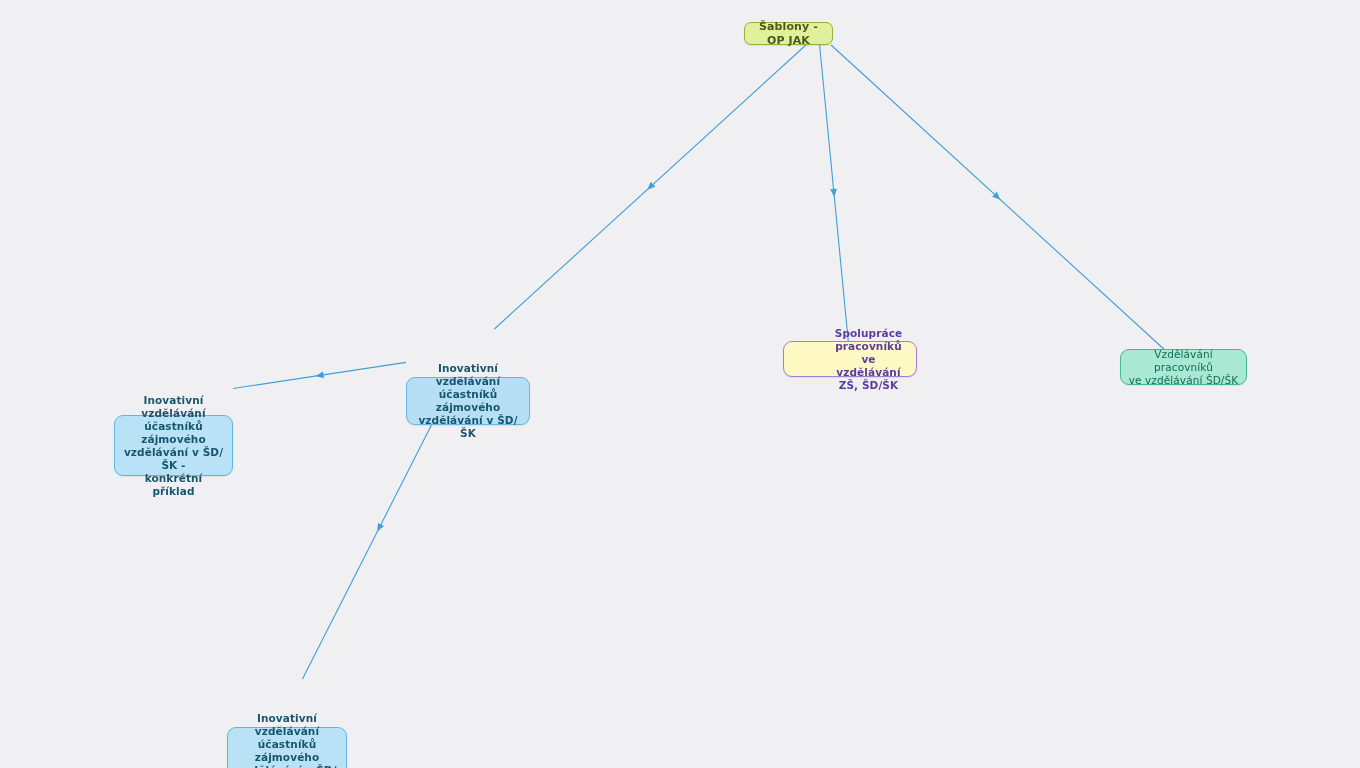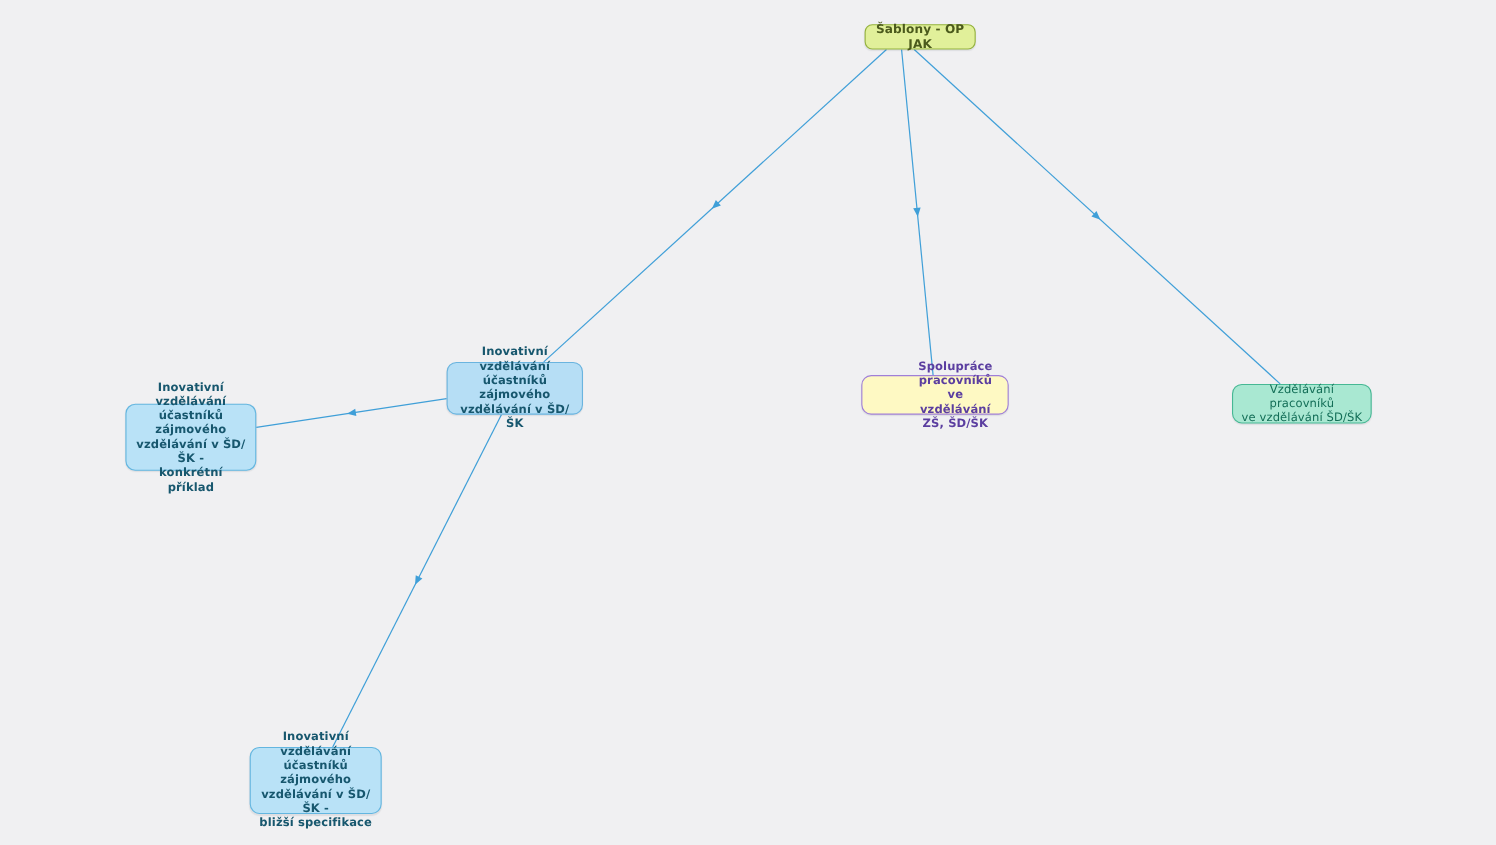--- a/index.html
+++ b/index.html
@@ -59,20 +59,21 @@
     border-radius: 7px;
     line-height: 14px;
   }
   
   .node-blue {
     background: #b9e2f7;
     border-color: #63b6e0;
     color: #17576e;
     font-size: 10.5px;
     font-weight: bold;
+    margin-top: 48px;
   }
   .node-blue-main {
     background: #b6def5;
     border-color: #6ab4df;
   }
   
   .node-purple {
     background: #fef9c3;
     border-color: #a07fd8;
     color: #5b3ea0;
@@ -102,21 +103,21 @@
         <polygon points="-4,-3.4 4,0 -4,3.4" fill="#3f9fd8" transform="translate(833.9354838709678,193) rotate(84.47245984834383)"></polygon>
         <line x1="831.0862068965517" y1="45" x2="1163.7998500749625" y2="349" stroke="#3f9fd8" stroke-width="1.1"></line>
         <polygon points="-4,-3.4 4,0 -4,3.4" fill="#3f9fd8" transform="translate(997.4430284857572,197) rotate(42.417902568349376)"></polygon>
         <line x1="406" y1="362.36842105263156" x2="233" y2="388.509337860781" stroke="#3f9fd8" stroke-width="1.1"></line>
         <polygon points="-4,-3.4 4,0 -4,3.4" fill="#3f9fd8" transform="translate(319.5,375.4388794567063) rotate(171.40740614695787)"></polygon>
         <line x1="455.8148667601683" y1="377" x2="302.4852734922861" y2="679" stroke="#3f9fd8" stroke-width="1.1"></line>
         <polygon points="-4,-3.4 4,0 -4,3.4" fill="#3f9fd8" transform="translate(379.1500701262272,528) rotate(116.91753754363828)"></polygon>
       </g>
   </svg>
 
-  <div class="node node-root" style="left:786px; top:22px; width:101px; height:23px;">
+  <div class="node node-root" style="left:744px; top:22px; width:89px; height:23px;">
     <span class="node-label">Šablony - OP JAK</span>
   </div>
 
   <div class="node node-blue node-blue-main" style="left:406px; top:329px; width:124px; height:48px;">
     <span class="node-label">Inovativní vzdělávání
 účastníků zájmového
 vzdělávání v ŠD/ŠK</span>
   </div>
 
   <div class="node node-blue" style="left:114px; top:367px; width:119px; height:61px;">

